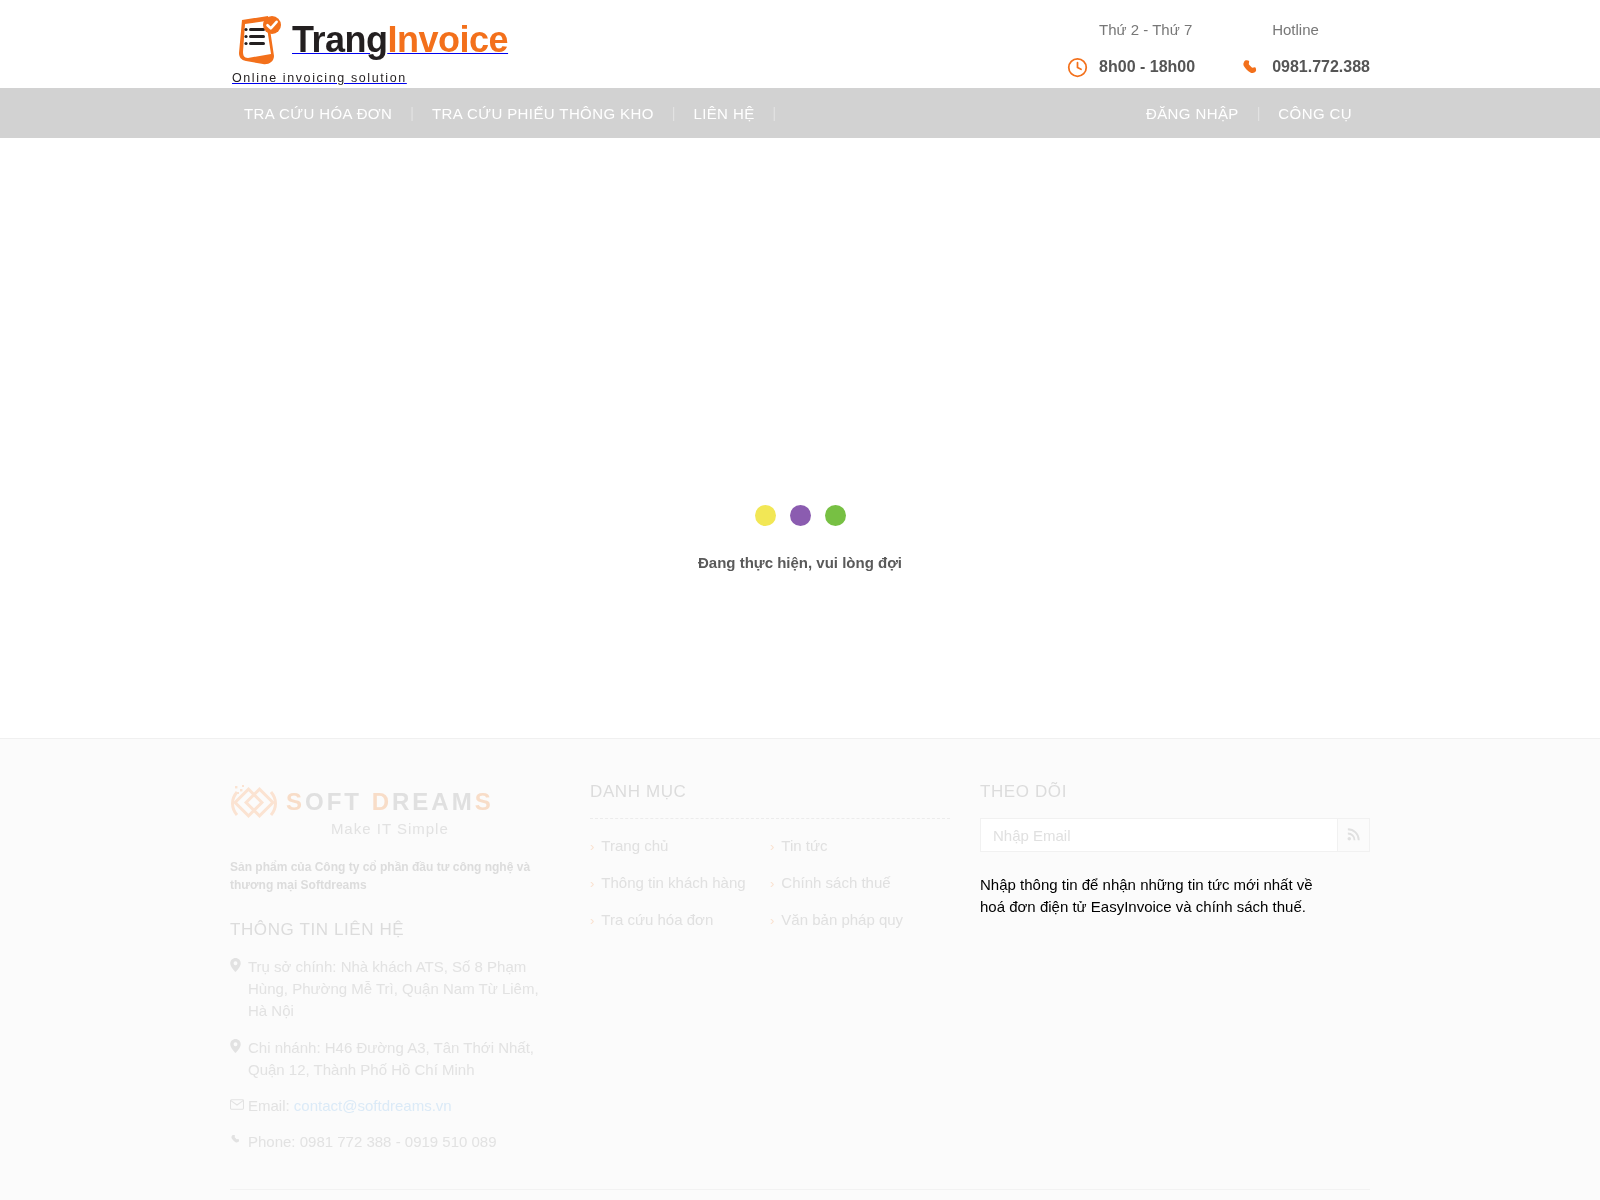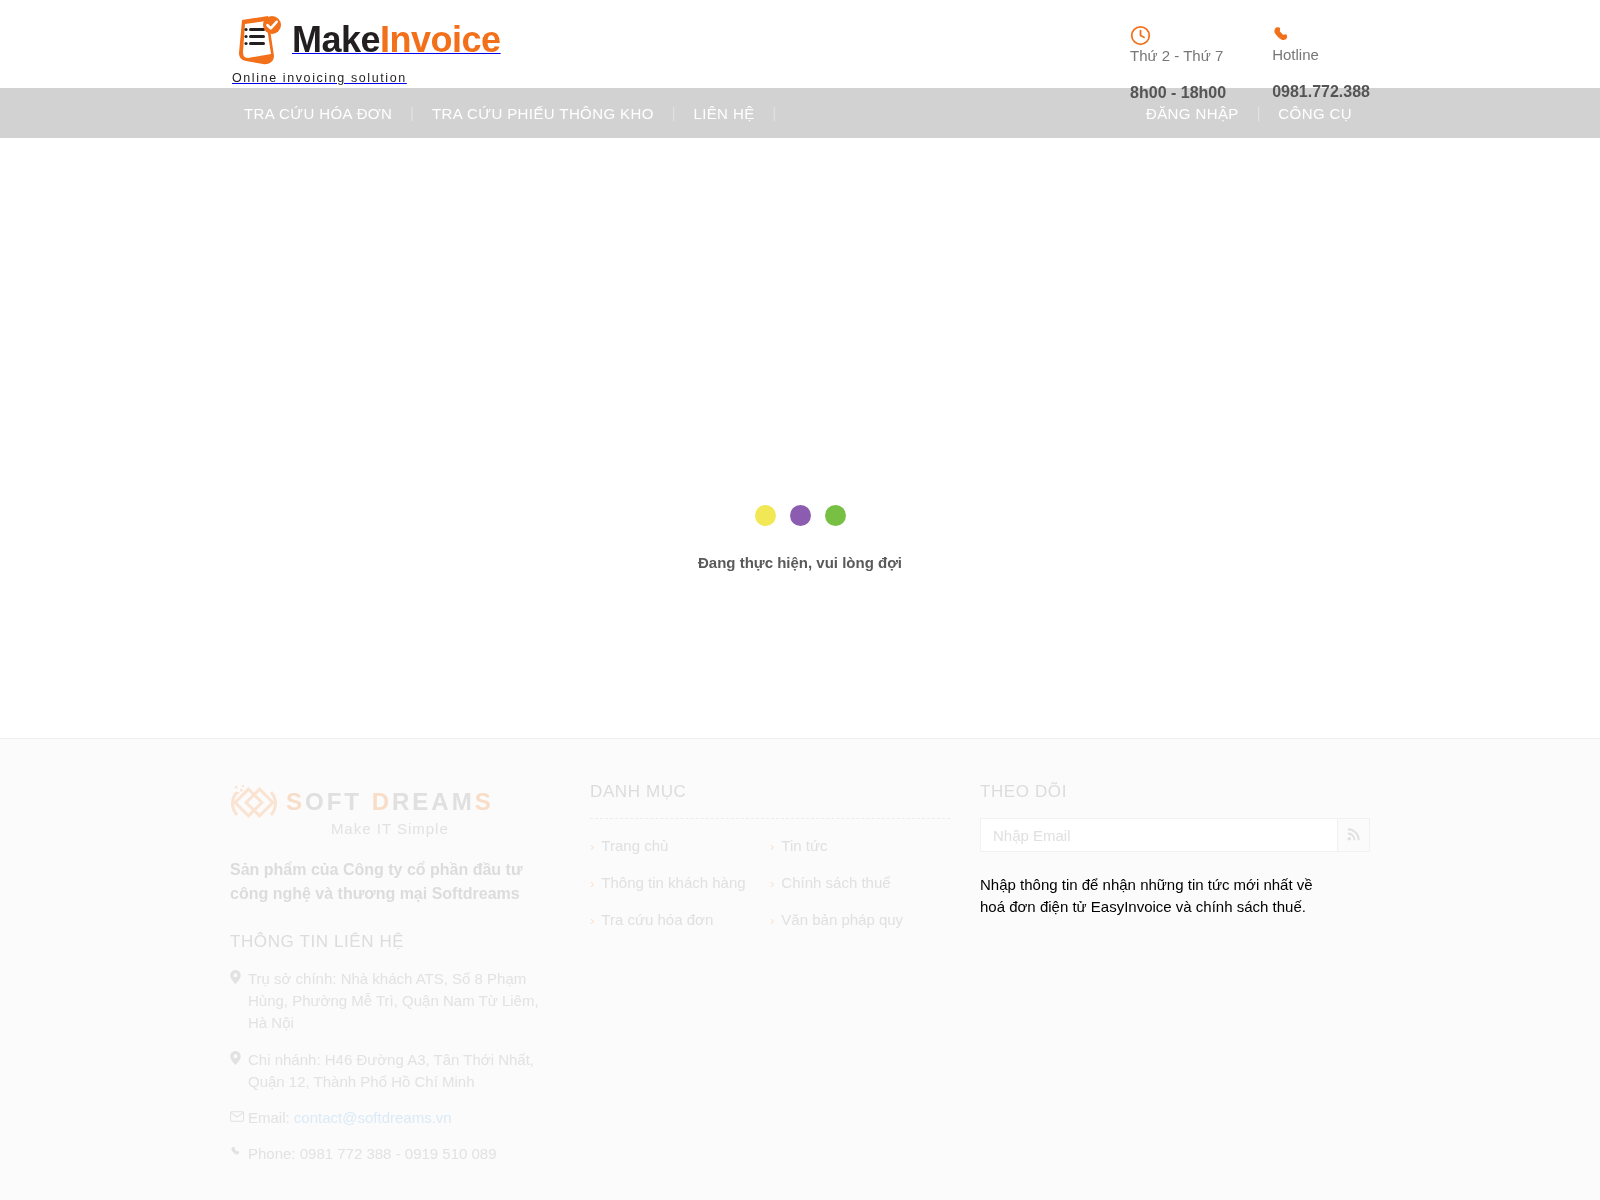--- a/index.html
+++ b/index.html
@@ -41,21 +41,21 @@
     font-size: 12.5px; color: #231f20; letter-spacing: 1.6px;
     margin-top: 3px; margin-left: 2px; white-space: nowrap;
   }
 
   .header-info {
     position: absolute;
     right: 0; top: 20px;
     display: flex;
     gap: 46px;
   }
-  .info-item { display: flex; align-items: flex-start; flex-direction: column; }
+  .info-item { display: flex; align-items: flex-end; }
   .info-icon {
     color: #f3701b;
     margin-right: 11px;
     margin-top: 5px;
     flex: 0 0 auto;
     line-height: 0;
   }
   .info-text { line-height: 1.35; }
   .info-top { font-size: 15px; color: #777777; }
   .info-bottom { font-size: 16px; color: #555555; font-weight: bold; margin-top: 16px; }
@@ -132,21 +132,21 @@
 
   .sd-logo { margin-bottom: 24px; height: 52px; position: relative; }
   .sd-mark { position: absolute; left: 0; top: 0; }
   .sd-text { position: absolute; left: 56px; top: 8px; }
   .sd-name { font-size: 24px; letter-spacing: 3px; font-weight: bold; line-height: 1; }
   .sd-name .s1 { color: #f8ddc8; }
   .sd-name .o1 { color: #e0e0e0; }
   .sd-tag { font-size: 15px; color: #e2e2e2; letter-spacing: 1px; margin-top: 6px; text-align:center; }
 
   .about-desc {
-    font-size: 16px; line-height: 1.5; color: #dcdcdc;
+    font-size: 12px; line-height: 1.5; color: #dcdcdc;
     font-weight: bold; margin: 0 0 26px 0; max-width: 350px;
   }
   .footer-head {
     font-size: 17px; color: #dcdcdc; letter-spacing: 0.6px;
     margin: 0 0 16px 0; font-weight: normal;
   }
   .contact-line {
     font-size: 15px; line-height: 1.48; color: #e2e2e2;
     margin-bottom: 14px; position: relative; padding-left: 18px;
   }
@@ -216,21 +216,21 @@
               <rect x="19" y="30" width="16" height="3" rx="1.5" fill="#231f20"></rect>
               <circle cx="16" cy="17.5" r="1.6" fill="#231f20"></circle>
               <circle cx="16" cy="24.5" r="1.6" fill="#231f20"></circle>
               <circle cx="16" cy="31.5" r="1.6" fill="#231f20"></circle>
               <circle cx="42" cy="13" r="9" fill="#f3701b"></circle>
               <path d="M37.5 13.2 L40.8 16.4 L46.6 9.8" stroke="#ffffff" stroke-width="2.6" fill="none" stroke-linecap="round" stroke-linejoin="round"></path>
             </svg>
           </span>
           <span class="logo-text">
             <span class="logo-word">
-              <span class="easy">Make</span><span class="invoice">Invoice</span>
+              <span class="easy">Trang</span><span class="invoice">Invoice</span>
             </span>
           </span>
         </div>
         <div class="logo-tag">Online invoicing solution</div>
       </a>
 
       <div class="header-info">
 
         <div class="info-item">
           <span class="info-icon">

